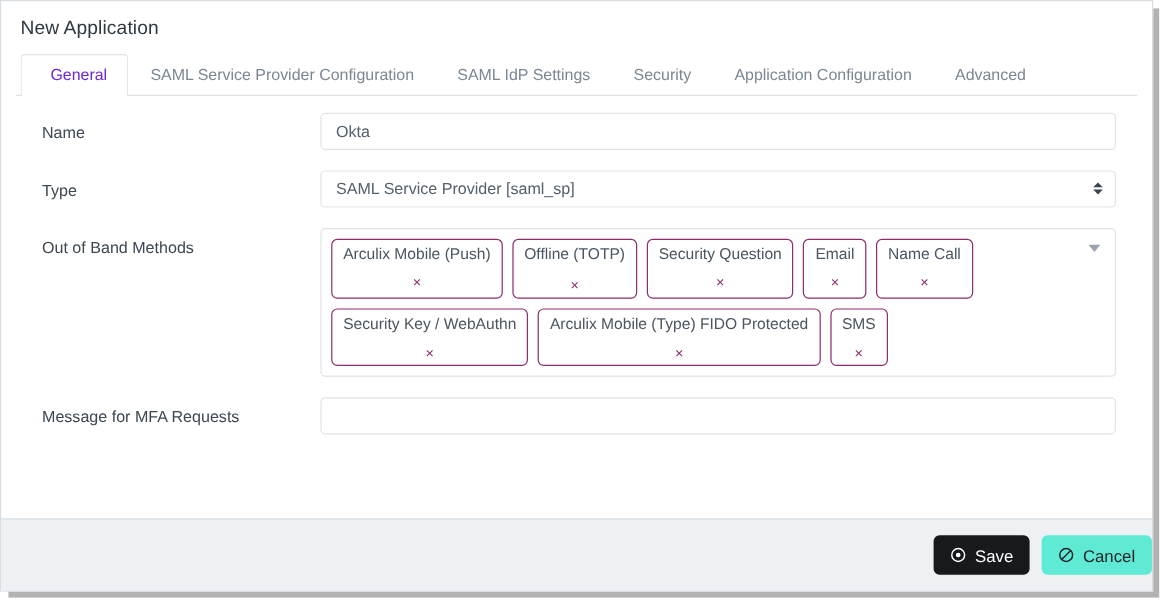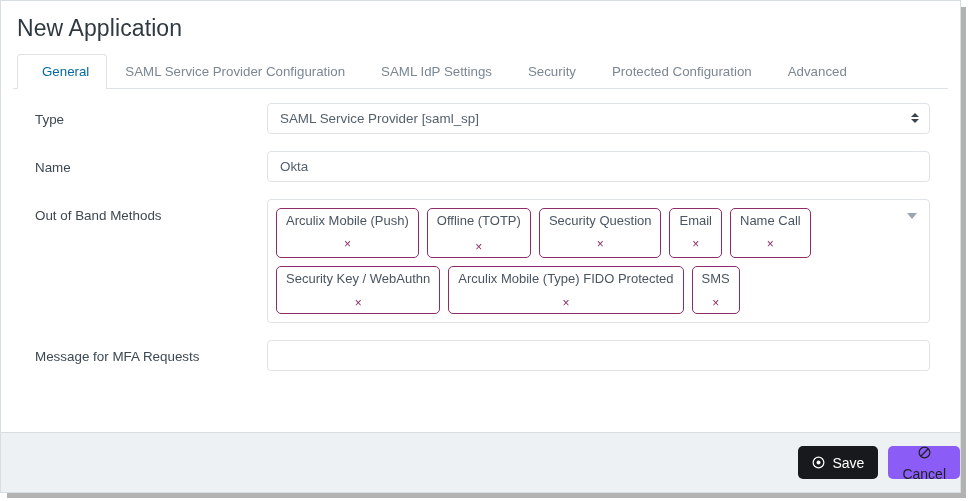--- a/index.html
+++ b/index.html
@@ -27,21 +27,21 @@
   }
 
   .card-body {
     flex: 1 1 auto;
     padding: 0 12px;
     min-height: 0;
   }
 
   
   .page-title {
-    font-size: 23px;
+    font-size: 16px;
     color: #2f3941;
     font-weight: 400;
     padding: 14px 2px 4px 4px;
     letter-spacing: .1px;
   }
 
   
   .tab-strip {
     display: flex;
     align-items: flex-end;
@@ -54,21 +54,21 @@
     color: #7b8794;
     padding: 9px 17px 8px 17px;
     border: 1px solid transparent;
     border-bottom: none;
     margin-bottom: -1px;
     white-space: nowrap;
     cursor: pointer;
     line-height: 1.25;
   }
   .tab.active {
-    color: #0369a1;
+    color: #6d28d9;
     background: #ffffff;
     border-color: #dee2e6 #dee2e6 #ffffff;
     border-radius: 4px 4px 0 0;
     padding-left: 24px;
   }
 
   
   .form {
     padding: 14px 4px 0 4px;
   }
@@ -197,60 +197,60 @@
     gap: 7px;
     height: 33px;
     padding: 0 14px;
     border-radius: 5px;
     font-size: 14px;
     border: none;
     cursor: pointer;
     font-family: "Liberation Sans", sans-serif;
   }
   .btn-save { background: #17191c; color: #ffffff; }
-  .btn-cancel { background: #8b5cf6; color: #1d2125; flex-direction: column; }
+  .btn-cancel { background: #5eead4; color: #1d2125; }
   .btn svg { display: block; }
 </style>
 </head>
 <body>
 
 <div id="app-card">
 
   <div class="card-body">
 
     <div class="page-title">New Application</div>
 
     <div class="tab-strip">
       <div class="tab active">General</div>
       <div class="tab">SAML Service Provider Configuration</div>
       <div class="tab">SAML IdP Settings</div>
       <div class="tab">Security</div>
-      <div class="tab">Protected Configuration</div>
+      <div class="tab">Application Configuration</div>
       <div class="tab">Advanced</div>
     </div>
 
     <div class="form">
+
+      <div class="form-row">
+        <div class="form-label">Name</div>
+        <div class="form-control-wrap">
+          <input class="text-input" type="text" value="Okta" style="">
+        </div>
+      </div>
 
       <div class="form-row">
         <div class="form-label">Type</div>
         <div class="form-control-wrap">
           <div class="select-box">
             <span>SAML Service Provider [saml_sp]</span>
             <span class="select-arrows">
               <i class="up"></i>
                 <i class="down"></i>
             </span>
           </div>
-        </div>
-      </div>
-
-      <div class="form-row">
-        <div class="form-label">Name</div>
-        <div class="form-control-wrap">
-          <input class="text-input" type="text" value="Okta" style="">
         </div>
       </div>
 
       <div class="form-row">
         <div class="form-label">Out of Band Methods</div>
         <div class="form-control-wrap">
           <div class="token-field">
             <div class="token-rows" id="chip-container">
                 <span class="chip" style="border-color: rgb(140, 44, 104);">
                   <span>Arculix Mobile (Push)</span>

